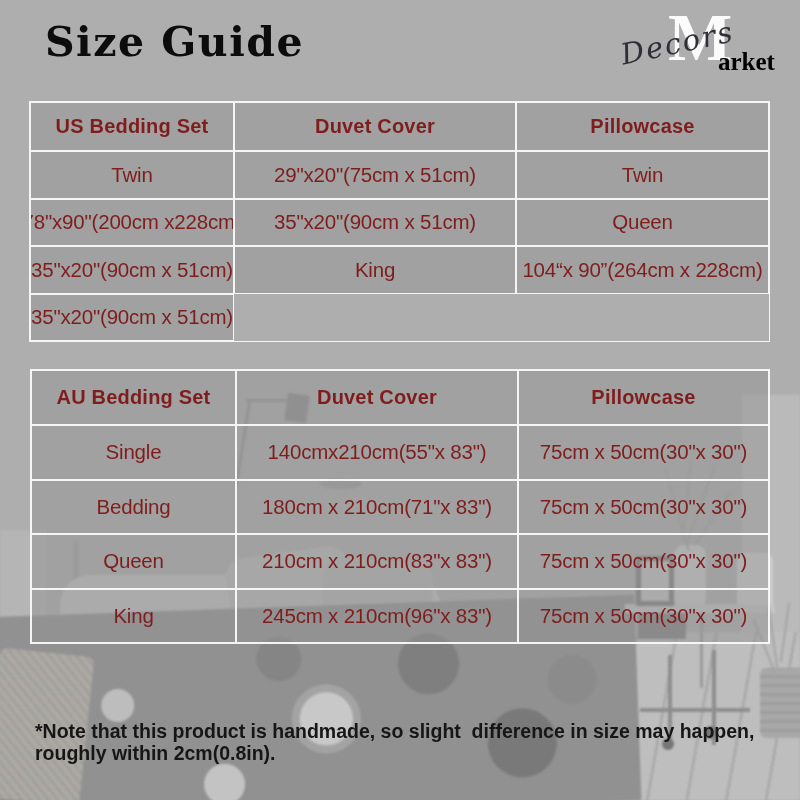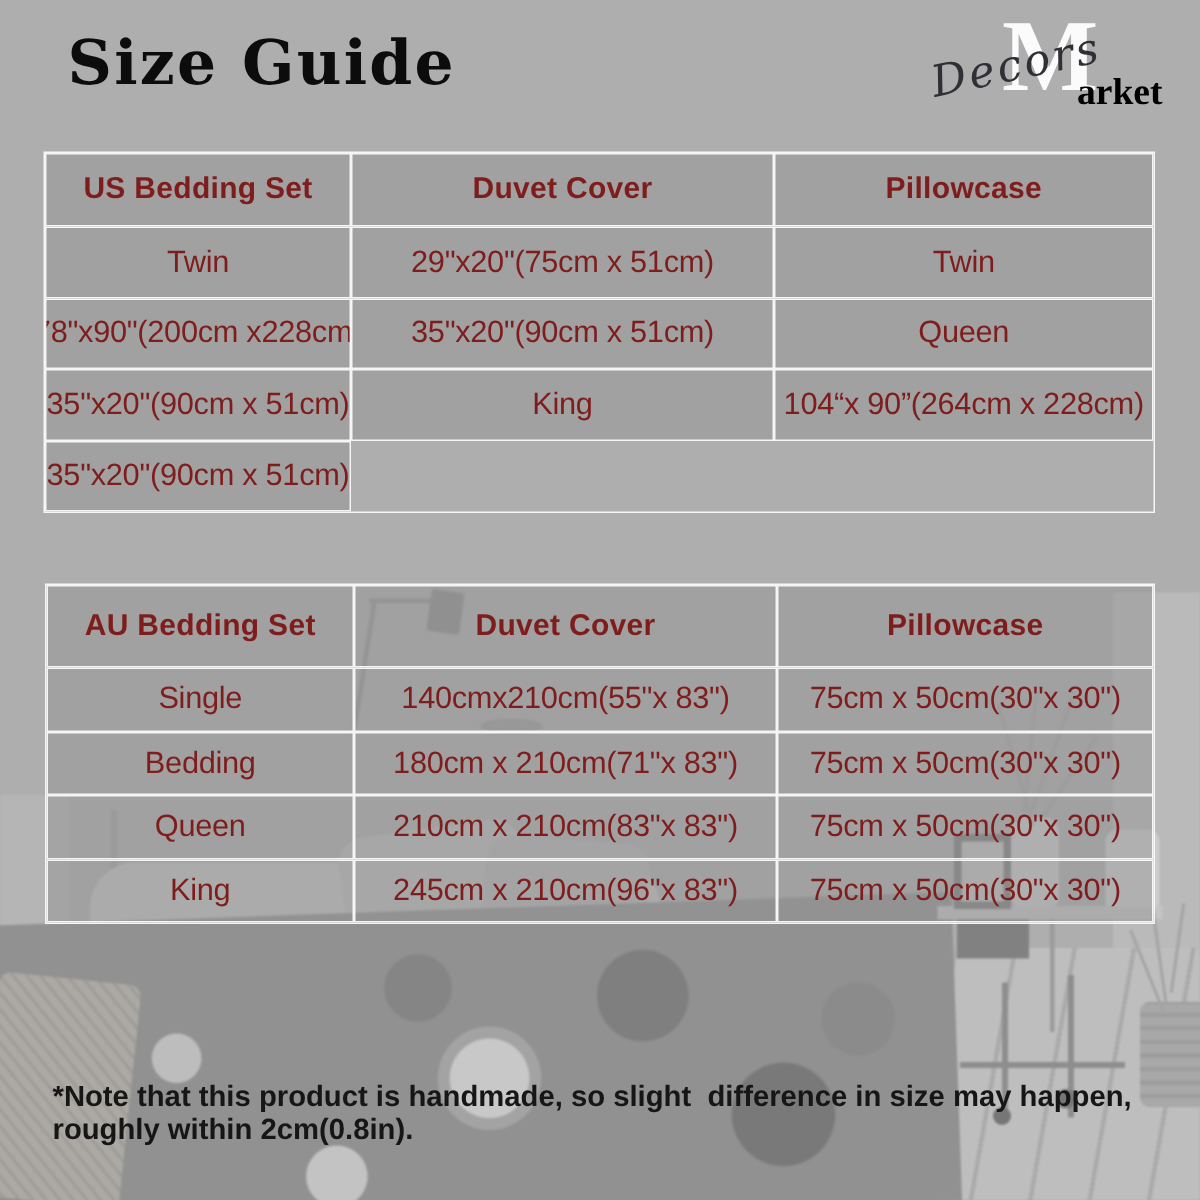--- a/index.html
+++ b/index.html
@@ -88,21 +88,21 @@
     display:flex;align-items:center;justify-content:center;
     border:1px solid rgba(250,250,250,.95);
     background:rgba(148,148,148,.5);
     color:#7f1d1d;font-size:20.5px;letter-spacing:-0.2px;
     white-space:nowrap;overflow:hidden;
   }
   .size-table .head{font-weight:700;font-size:20px;letter-spacing:.2px;}
   #us-table{left:29px;top:101px;width:741px;height:241px;
     grid-template-columns:204px 282px 1fr;
     grid-template-rows:49px repeat(4,1fr);}
-  #au-table{left:30px;top:389px;width:740px;height:227px;
+  #au-table{left:30px;top:369px;width:740px;height:275px;
     grid-template-columns:205px 282px 1fr;
     grid-template-rows:55px repeat(4,1fr);}
   .notes{
     position:absolute;left:35px;top:674px;width:745px;
     color:#161616;font-weight:700;font-size:19.5px;line-height:1.17;
     white-space:pre-wrap;
   }
 </style>
 </head>
 <body>

